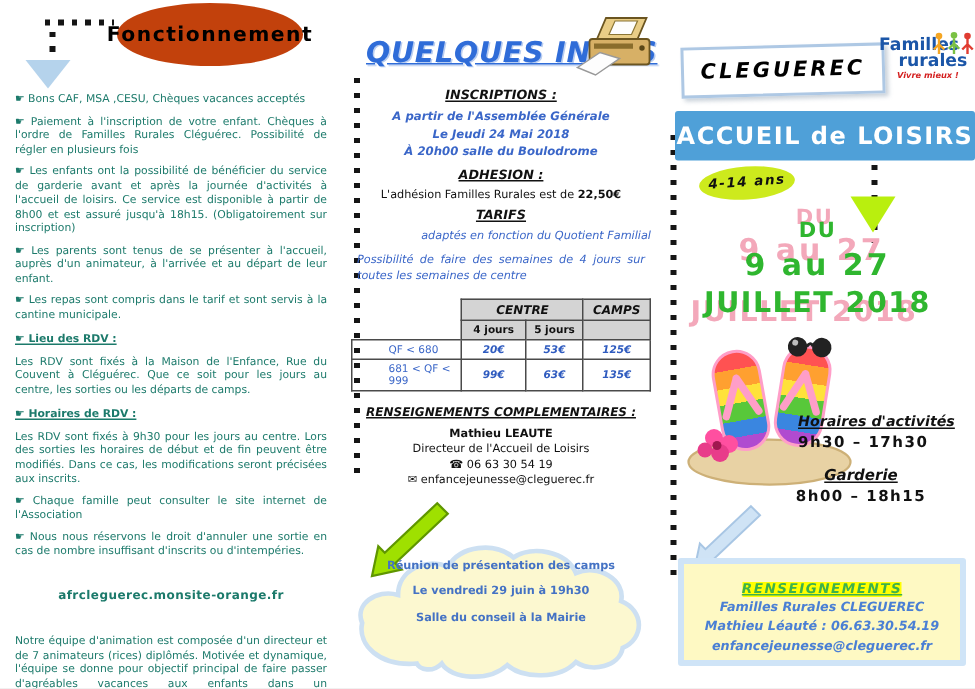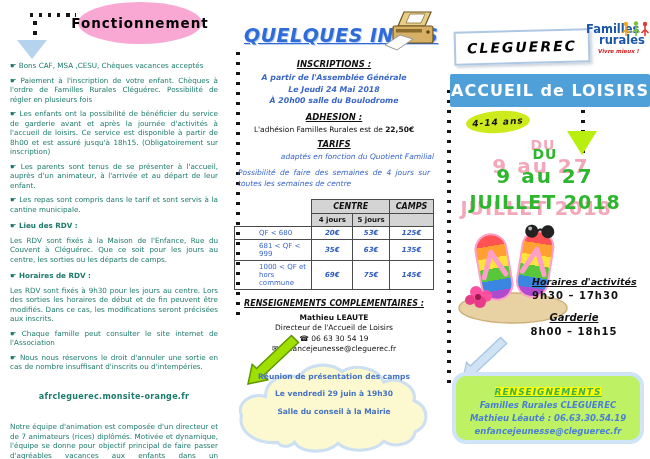--- a/index.html
+++ b/index.html
@@ -3,28 +3,28 @@
 <meta charset="utf-8">
 <style>
   html,body{margin:0;padding:0;background:#e8e8e8;}
   .page{position:relative;width:650px;height:459px;background:#ffffff;overflow:hidden;
         font-family:"DejaVu Sans",sans-serif;color:#111;}
   
   .abs{position:absolute;}
   .vdots{position:absolute;width:4px;background:repeating-linear-gradient(180deg,#151515 0 3.5px,transparent 3.5px 10px);}
   .hdots{position:absolute;height:4px;background:repeating-linear-gradient(90deg,#151515 0 3.5px,transparent 3.5px 9px);}
   
-  .fonc-ellipse{left:78px;top:2px;width:124px;height:42px;border-radius:50%;background:#f9a8d4;
+  .fonc-ellipse{left:78px;top:2px;width:124px;height:42px;border-radius:50%;background:#c2410c;
     display:flex;align-items:center;justify-content:center;font-size:13.5px;font-weight:bold;
     letter-spacing:1px;color:#000;}
   .tri-blue{left:17px;top:40px;width:0;height:0;border-left:15px solid transparent;
     border-right:15px solid transparent;border-top:19px solid #b5d3ec;}
   .lp{left:10px;top:61px;width:208px;color:#1c7a6b;font-size:7.2px;line-height:1.32;}
   .lp p{margin:0 0 5px 0;text-align:justify;}
-  .lp .hd{font-weight:bold;margin-top:7px;}
+  .lp .hd{font-weight:bold;text-decoration:underline;margin-top:7px;}
   .lp .site{text-align:center;font-weight:bold;font-size:8px;margin:20px 0;letter-spacing:.3px;}
   
   .mp{left:228px;top:0;width:212px;height:459px;}
   .mp-title{position:absolute;left:16px;top:24px;font-size:19px;font-weight:bold;font-style:italic;
     color:#2f6cd8;text-decoration:underline;letter-spacing:.5px;text-shadow:1px 1px 0 #b9cdf0;}
   .printer{position:absolute;left:156px;top:8px;}
   .mp-flow{position:absolute;left:6px;top:54px;width:200px;text-align:center;font-size:7.5px;}
   .sec-h{font-weight:bold;font-style:italic;text-decoration:underline;font-size:8.5px;margin:5px 0 3px 0;}
   .blue-line{color:#3a66c8;font-weight:bold;font-style:italic;font-size:7.8px;line-height:1.5;}
   .blue-it{color:#3a66c8;font-style:italic;line-height:1.45;}
@@ -67,22 +67,22 @@
   .dates{position:absolute;left:0;top:146px;width:210px;text-align:center;color:#2fb62f;font-weight:bold;}
   .d1{font-size:14px;letter-spacing:1px;text-shadow:-2px -9px 0 #f3a8ba;}
   .d2{font-size:20px;letter-spacing:2px;margin-top:2px;text-shadow:-4px -10px 0 #f3a8ba;}
   .d3{font-size:19px;letter-spacing:1px;margin-top:3px;text-shadow:-9px 6px 0 #f3a8ba;}
   .flipflops{position:absolute;left:16px;top:218px;}
   .horaires{position:absolute;left:92px;top:276px;width:116px;text-align:left;}
   .garderie{position:absolute;left:74px;top:312px;width:120px;text-align:center;}
   .sched-h{font-size:9.5px;font-weight:bold;font-style:italic;text-decoration:underline;}
   .sched-v{font-size:10px;font-weight:bold;margin-top:3px;letter-spacing:1px;}
   .barrow{position:absolute;left:16px;top:336px;}
-  .info-box{position:absolute;left:12px;top:372px;width:184px;height:60px;background:#bef264;
-    border:4px solid #cfe4f7;border-radius:14px;text-align:center;padding-top:4px;}
+  .info-box{position:absolute;left:12px;top:372px;width:184px;height:60px;background:#fef9c3;
+    border:4px solid #cfe4f7;border-radius:2px;text-align:center;padding-top:4px;}
   .info-h{display:inline-block;background:#ffff00;color:#3db14b;font-weight:bold;font-style:italic;
     font-size:9px;text-decoration:underline;letter-spacing:1px;}
   .info-line{color:#4a7fd4;font-weight:bold;font-style:italic;font-size:8.5px;line-height:1.55;}
 </style>
 </head>
 <body>
 
 <div class="page">
 
   <div class="hdots" style="left:30px;top:13px;width:46px;"></div>
@@ -152,29 +152,23 @@
           <td class="hdr cc"></td>
         </tr>
         <tr>
           <td class="lbl">QF &lt; 680</td>
           <td class="val">20€</td>
           <td class="val">53€</td>
           <td class="val">125€</td>
         </tr>
         <tr>
           <td class="lbl">681 &lt; QF &lt; 999</td>
-          <td class="val">35€</td>
+          <td class="val">99€</td>
           <td class="val">63€</td>
           <td class="val">135€</td>
-        </tr>
-        <tr>
-          <td class="lbl" style="height:24px;">1000 &lt; QF et hors commune</td>
-          <td class="val">69€</td>
-          <td class="val">75€</td>
-          <td class="val">145€</td>
         </tr>
       </tbody>
         </table>
 
       <div class="sec-h" style="margin-top:9px;font-size:8px;">RENSEIGNEMENTS COMPLEMENTAIRES :</div>
       <div class="contact">
         <div class="nm">Mathieu LEAUTE</div>
         <div>Directeur de l'Accueil de Loisirs</div>
         <div>
           <span>☎</span>

